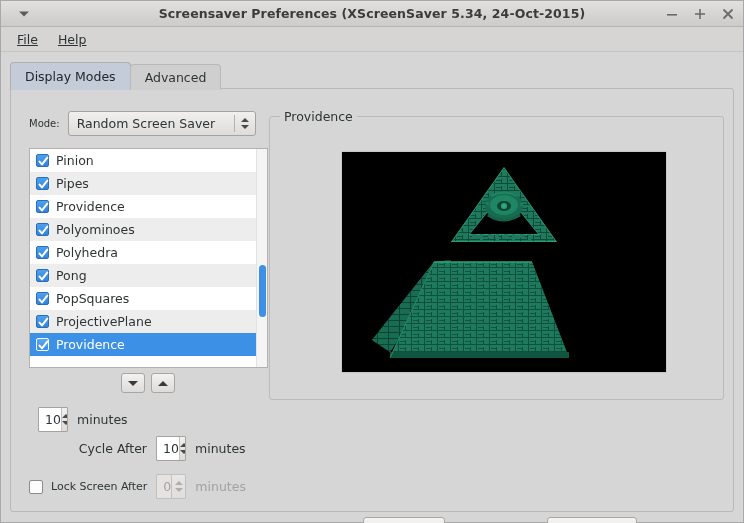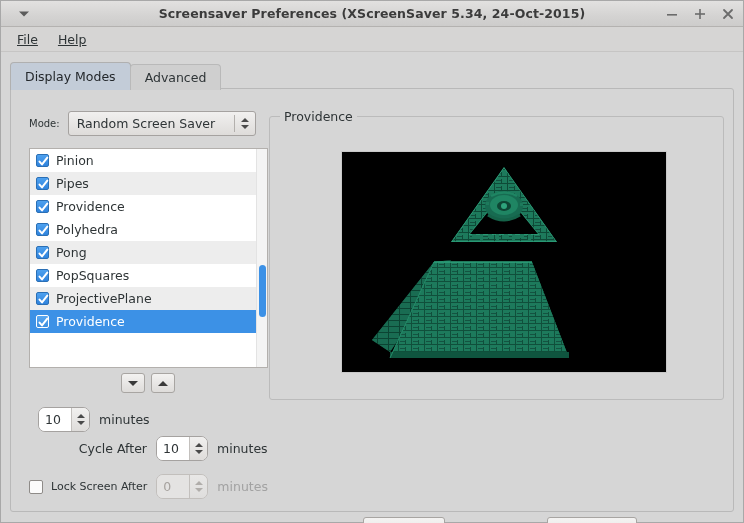--- a/index.html
+++ b/index.html
@@ -306,27 +306,27 @@
   .spin-row.r2 { left: 18px; top: 347px; width: 239px; }
   .spin-row.r3 { left: 18px; top: 385px; width: 239px; }
   .spin-label {
     font-size: 12.5px;
     color: #2e3436;
     text-align: right;
     white-space: nowrap;
   }
   .r1 .spin-label, .r2 .spin-label { width: 118px; }
   .spin {
-    width: 52px;
+    width: 30px;
     height: 25px;
     margin-left: 9px;
     box-sizing: border-box;
     background: #ffffff;
     border: 1px solid #a5a2a0;
-    border-radius: 7px;
+    border-radius: 1px;
     display: flex;
     align-items: stretch;
     overflow: hidden;
   }
   .spin-val {
     flex: 1 1 auto;
     display: flex;
     align-items: center;
     padding-left: 6px;
     font-size: 12.5px;
@@ -499,20 +499,28 @@
               </span>
               <span class="row-label">Pipes</span>
             </div>
             <div class="row">
               <span class="cbx">
                 <svg width="11" height="11" viewBox="0 0 11 11">
                   <path d="M1.5 5.6 L4 8.4 L9.3 1.6" stroke="#ffffff" stroke-width="2" fill="none" stroke-linecap="round" stroke-linejoin="round"></path>
                 </svg>
               </span>
               <span class="row-label">Providence</span>
+            </div>
+            <div class="row alt">
+              <span class="cbx">
+                <svg width="11" height="11" viewBox="0 0 11 11">
+                  <path d="M1.5 5.6 L4 8.4 L9.3 1.6" stroke="#ffffff" stroke-width="2" fill="none" stroke-linecap="round" stroke-linejoin="round"></path>
+                </svg>
+              </span>
+              <span class="row-label">Polyominoes</span>
             </div>
             <div class="row">
               <span class="cbx">
                 <svg width="11" height="11" viewBox="0 0 11 11">
                   <path d="M1.5 5.6 L4 8.4 L9.3 1.6" stroke="#ffffff" stroke-width="2" fill="none" stroke-linecap="round" stroke-linejoin="round"></path>
                 </svg>
               </span>
               <span class="row-label">Polyhedra</span>
             </div>
             <div class="row alt">

